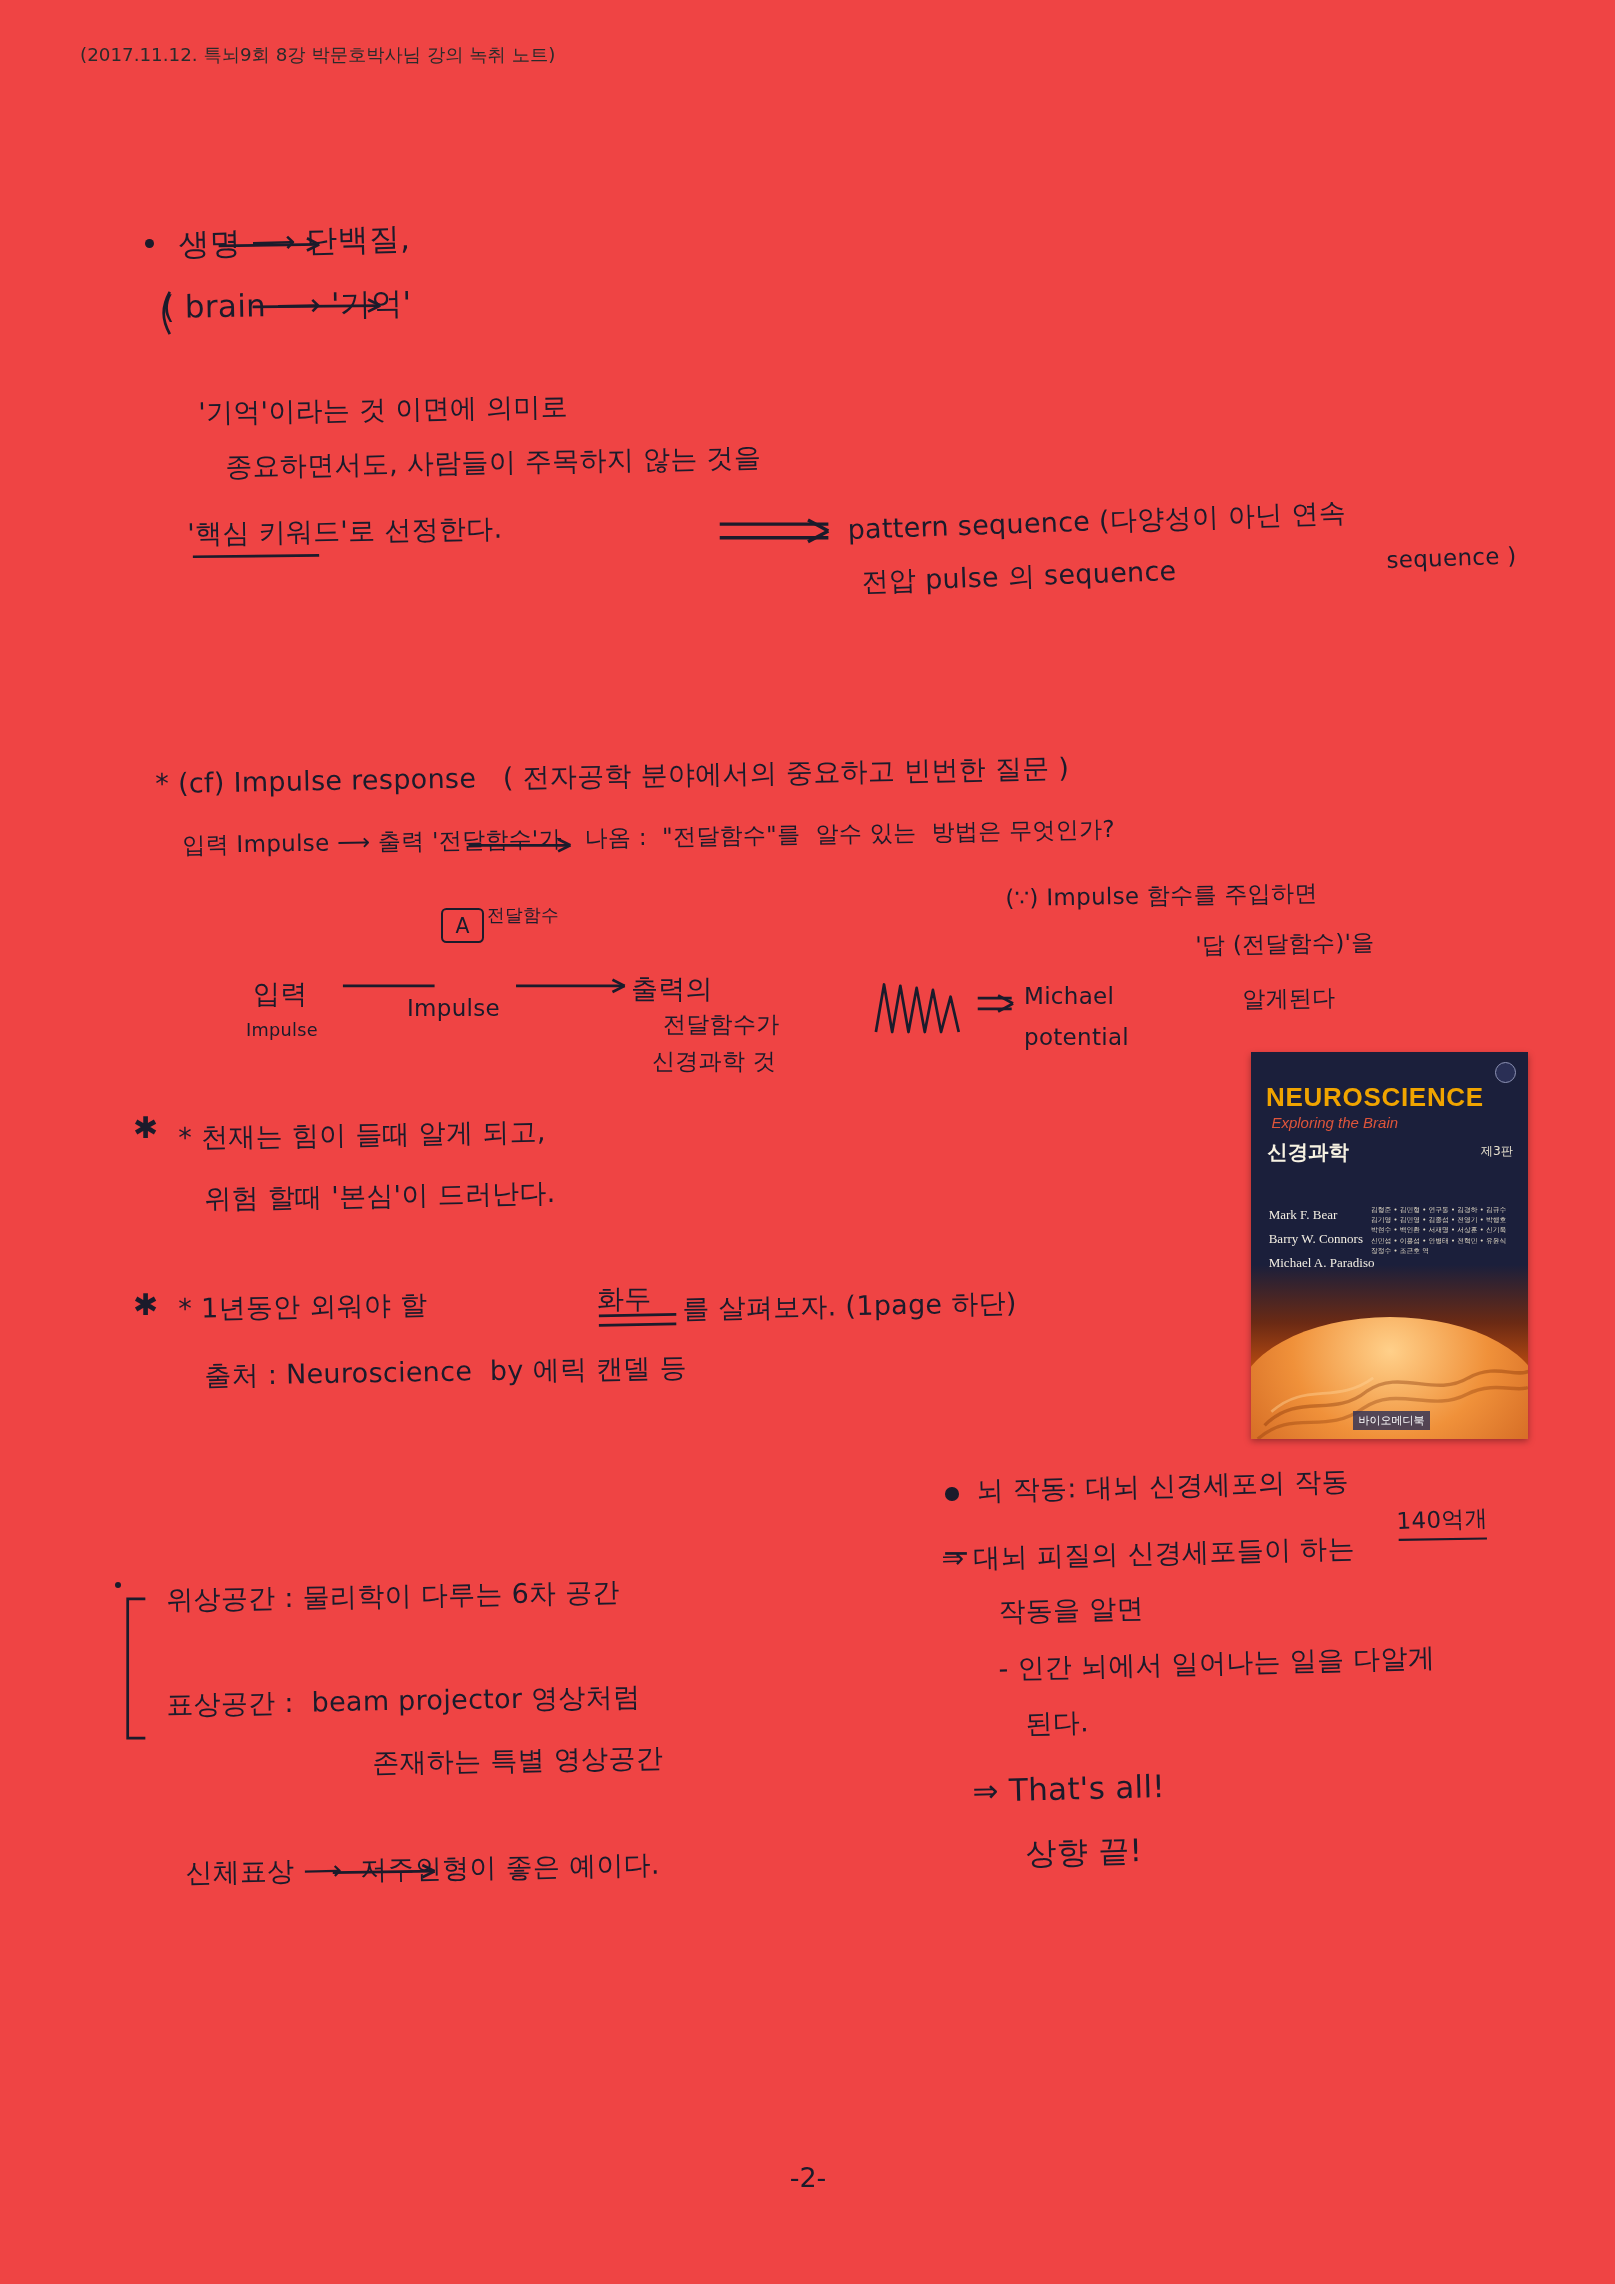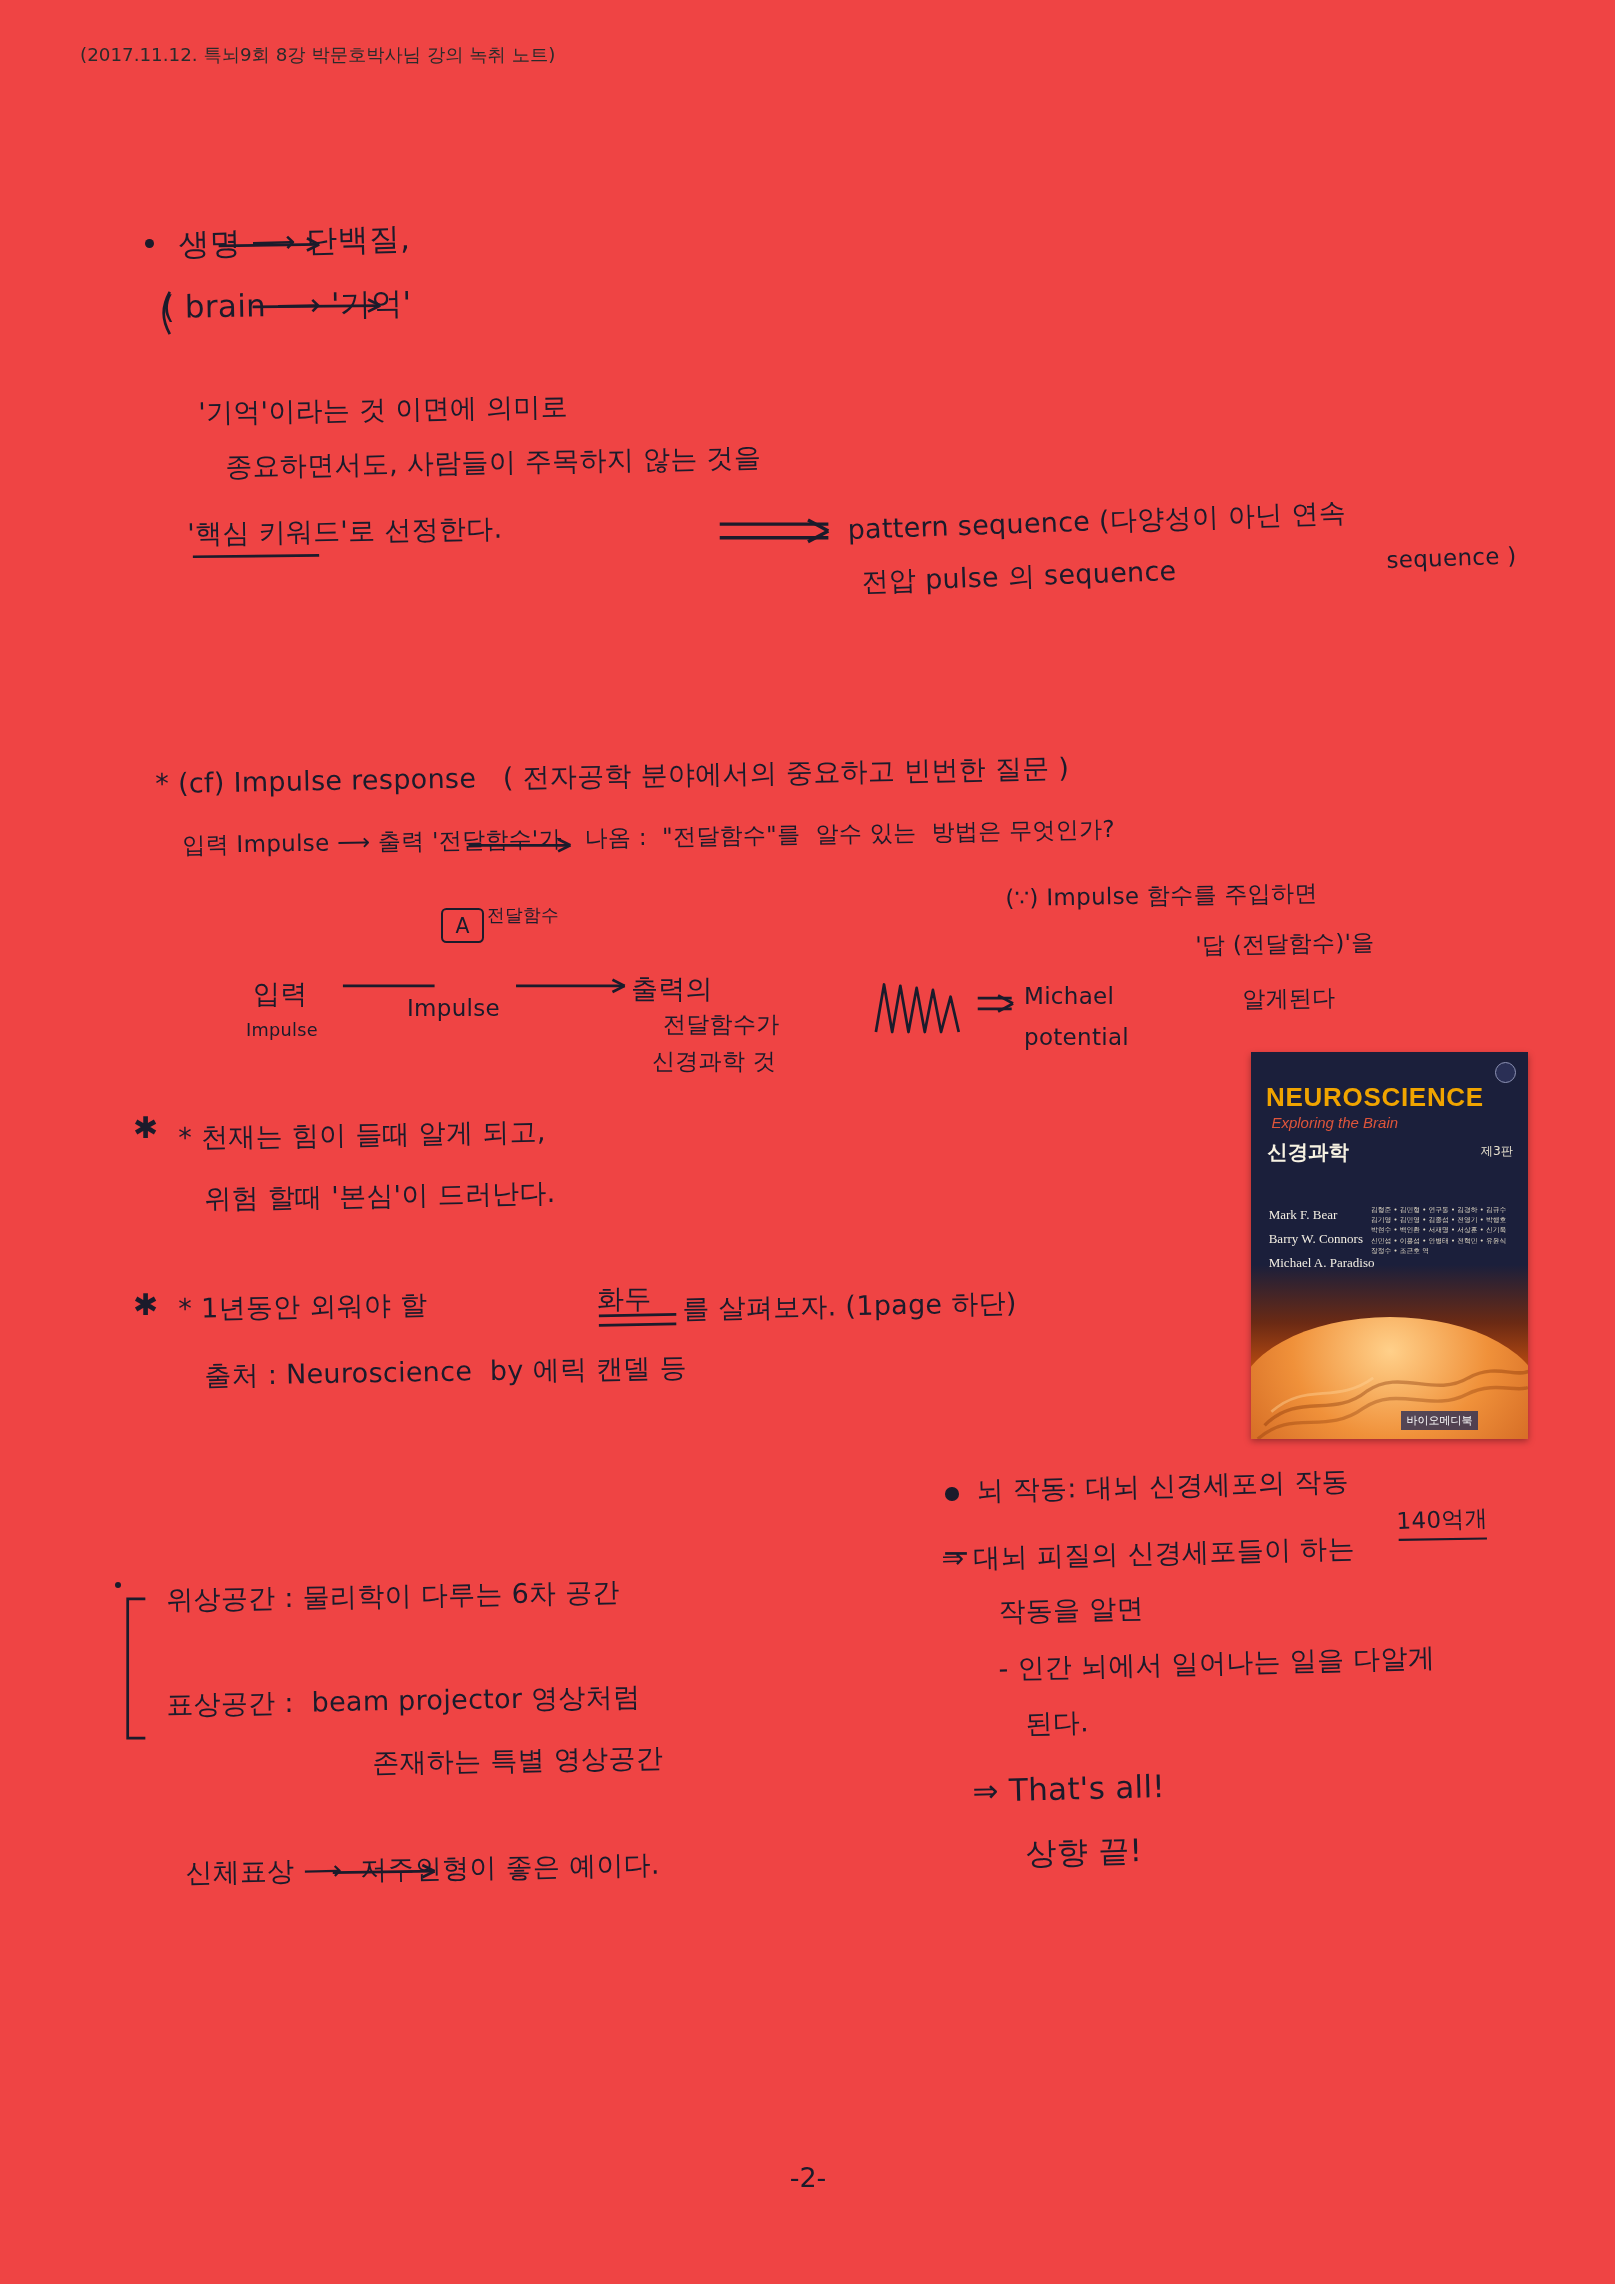--- a/index.html
+++ b/index.html
@@ -175,21 +175,20 @@
   }
   .book .publisher {
     position: absolute;
     left: 102px;
     bottom: 9.5px;
     font-size: 11px;
     color: #fff;
     font-family: "DejaVu Sans", sans-serif;
     background: rgba(30,40,90,0.75);
     padding: 2px 5.4px;
-    margin-left: 48px;
   }
   .book .badge {
     position: absolute;
     right: 12.2px;
     top: 9.5px;
     width: 19px;
     height: 19px;
     border-radius: 50%;
     background: #2a2f55;
     border: 1.4px solid #8e93b5;

